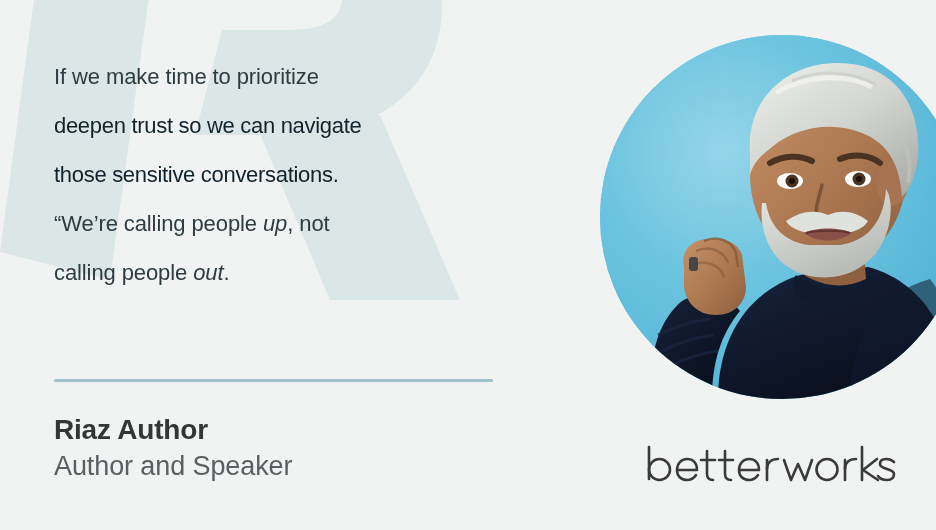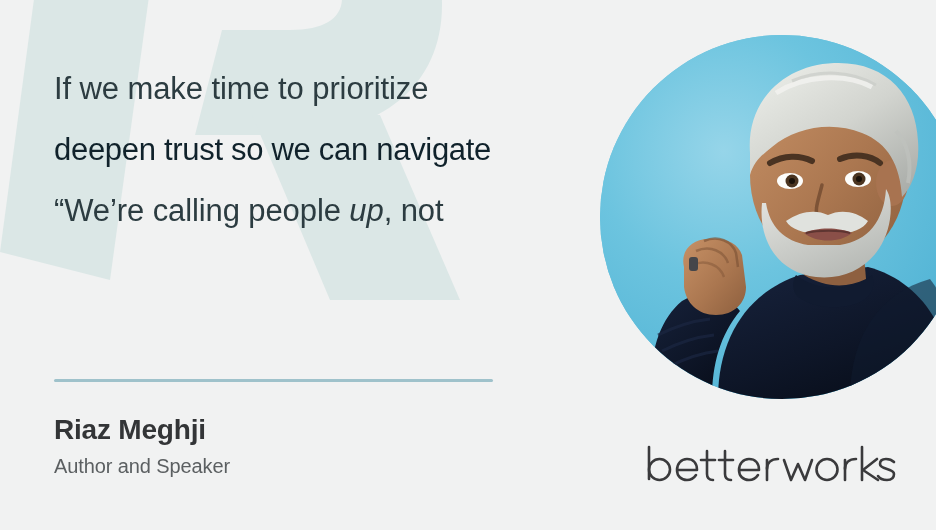--- a/index.html
+++ b/index.html
@@ -36,27 +36,26 @@
 
   
   .quote {
     position: absolute;
     left: 54px;
     top: 52px;
     width: 530px;
     z-index: 2;
   }
   .quote-line {
-    font-size: 31px;
+    font-size: 22px;
     line-height: 49px;
     letter-spacing: -0.1px;
     color: #2c3c41;
     font-weight: 400;
     white-space: nowrap;
-    margin-top: 12px;
   }
   .quote-line.bold {
     font-weight: 400;
     color: #10222b;
     letter-spacing: -0.3px;
   }
   .quote-line em {
   }
 
   
@@ -79,21 +78,21 @@
     z-index: 2;
   }
   .attr-name {
     font-size: 28px;
     font-weight: 700;
     color: #333537;
     line-height: 36px;
     letter-spacing: -0.2px;
   }
   .attr-role {
-    font-size: 20px;
+    font-size: 27px;
     font-weight: 400;
     color: #5b5f61;
     line-height: 36px;
     letter-spacing: -0.1px;
   }
 
   
   .portrait {
     position: absolute;
     left: 600px;
@@ -139,27 +138,29 @@
         <path d="M175 0 L300 0 C400 0 452 52 452 125 C452 205 392 255 295 255 L205 255 L232 150 L300 150 C335 150 352 138 352 118 C352 98 334 88 298 88 L162 88 Z"></path>
 
         <path d="M262 235 L390 235 L470 420 L340 420 Z"></path>
       </g>
     </svg>
   </div>
 
   <div class="quote">
     <div class="quote-line">If we make time to prioritize</div>
     <div class="quote-line bold">deepen trust so we can navigate</div>
+    <div class="quote-line bold">those sensitive conversations.</div>
     <div class="quote-line"><span>“We’re calling people </span><em>up</em><span>, not</span></div>
+    <div class="quote-line"><span>calling people </span><em>out</em><span>.</span></div>
   </div>
 
   <div class="divider"></div>
 
   <div class="attribution">
-    <div class="attr-name">Riaz Meghji</div>
+    <div class="attr-name">Riaz Author</div>
     <div class="attr-role">Author and Speaker</div>
   </div>
 
   <div class="portrait">
     <div class="portrait-clip">
       <svg viewBox="0 0 364 364" xmlns="http://www.w3.org/2000/svg" aria-hidden="true">
         <defs>
           <radialGradient id="bgGrad" cx="34%" cy="32%" r="78%">
             <stop offset="0%" stop-color="#96d5e9"></stop>
             <stop offset="45%" stop-color="#6cc4df"></stop>

